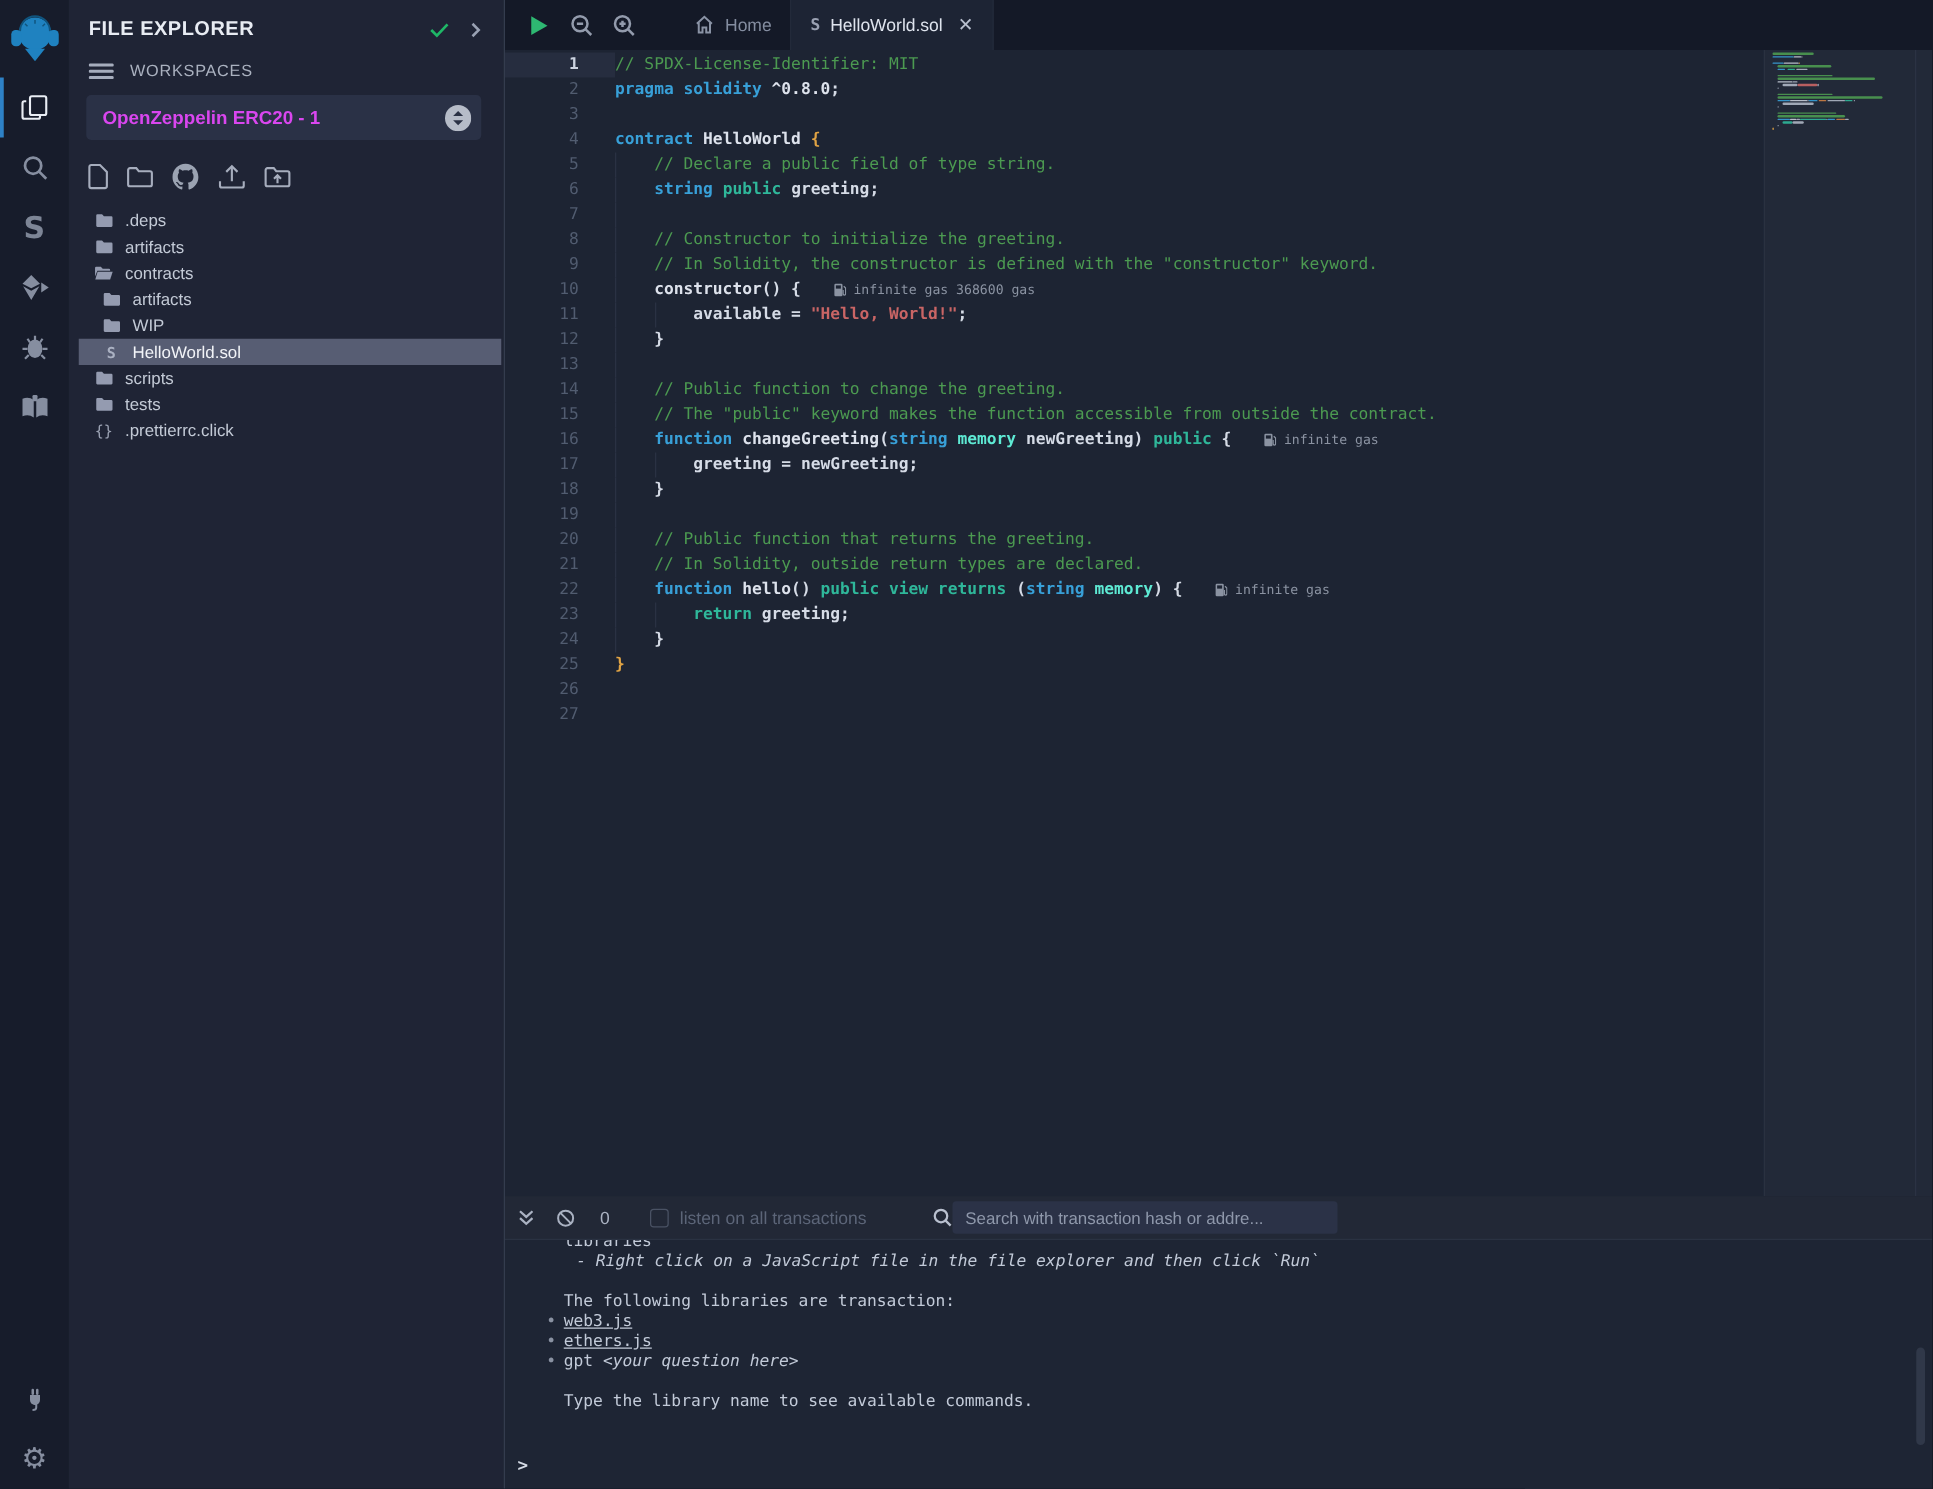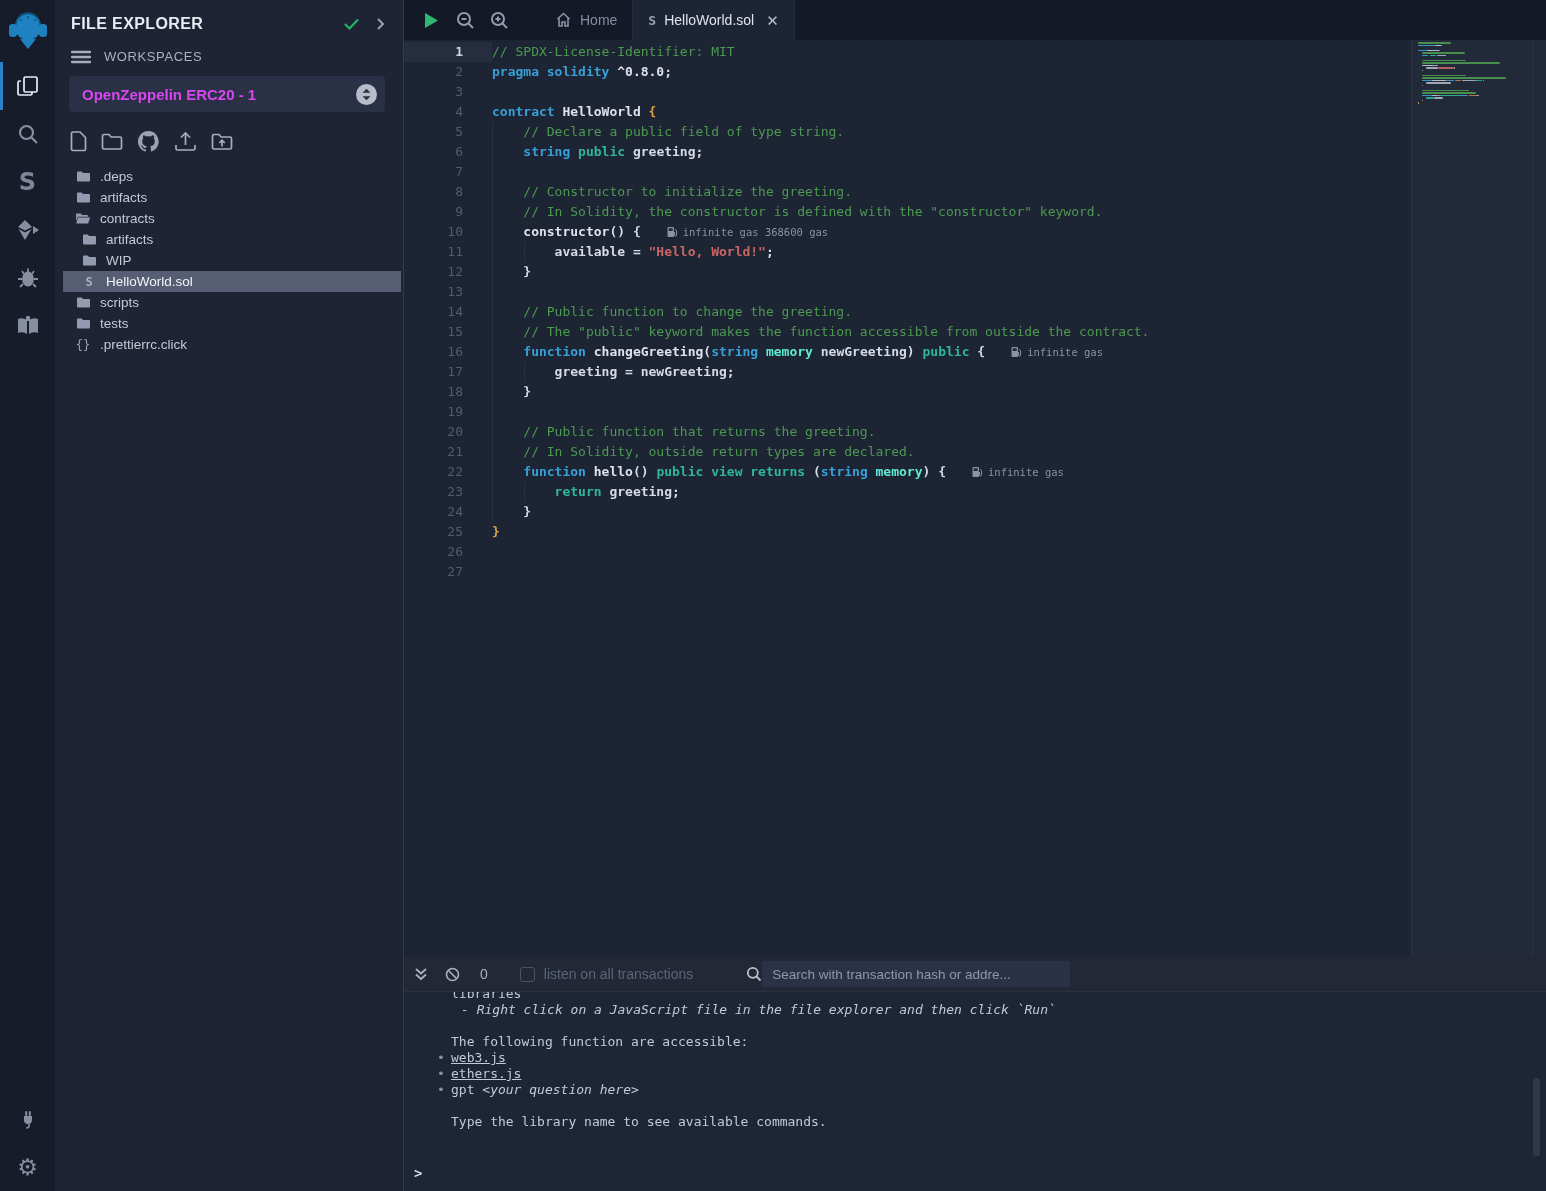--- a/index.html
+++ b/index.html
@@ -582,21 +582,21 @@
               <line x1="10.5" y1="10.5" x2="14.5" y2="14.5"></line>
             </svg>
         </span>
         <input class="tt-input" placeholder="Search with transaction hash or addre..." style="">
       </div>
       <div class="term-content">
         <div>
             <div class="t-line clipped"><span>libraries</span></div>
             <div class="t-line extra"><span class="t-italic">- Right click on a JavaScript file in the file explorer and then click `Run`</span></div>
             <div class="t-line"></div>
-            <div class="t-line"><span>The following function are accessible:</span></div>
+            <div class="t-line"><span>The following libraries are transaction:</span></div>
             <div class="t-line t-bullet"><span class="t-link">web3.js</span></div>
             <div class="t-line t-bullet"><span class="t-link">ethers.js</span></div>
             <div class="t-line t-bullet"><span>gpt </span><span class="t-italic">&lt;your question here&gt;</span></div>
             <div class="t-line"></div>
             <div class="t-line"><span>Type the library name to see available commands.</span></div>
           </div>
         <span class="t-prompt">&gt;</span>
         <div class="term-scroll-thumb"></div>
       </div>
     </div>

